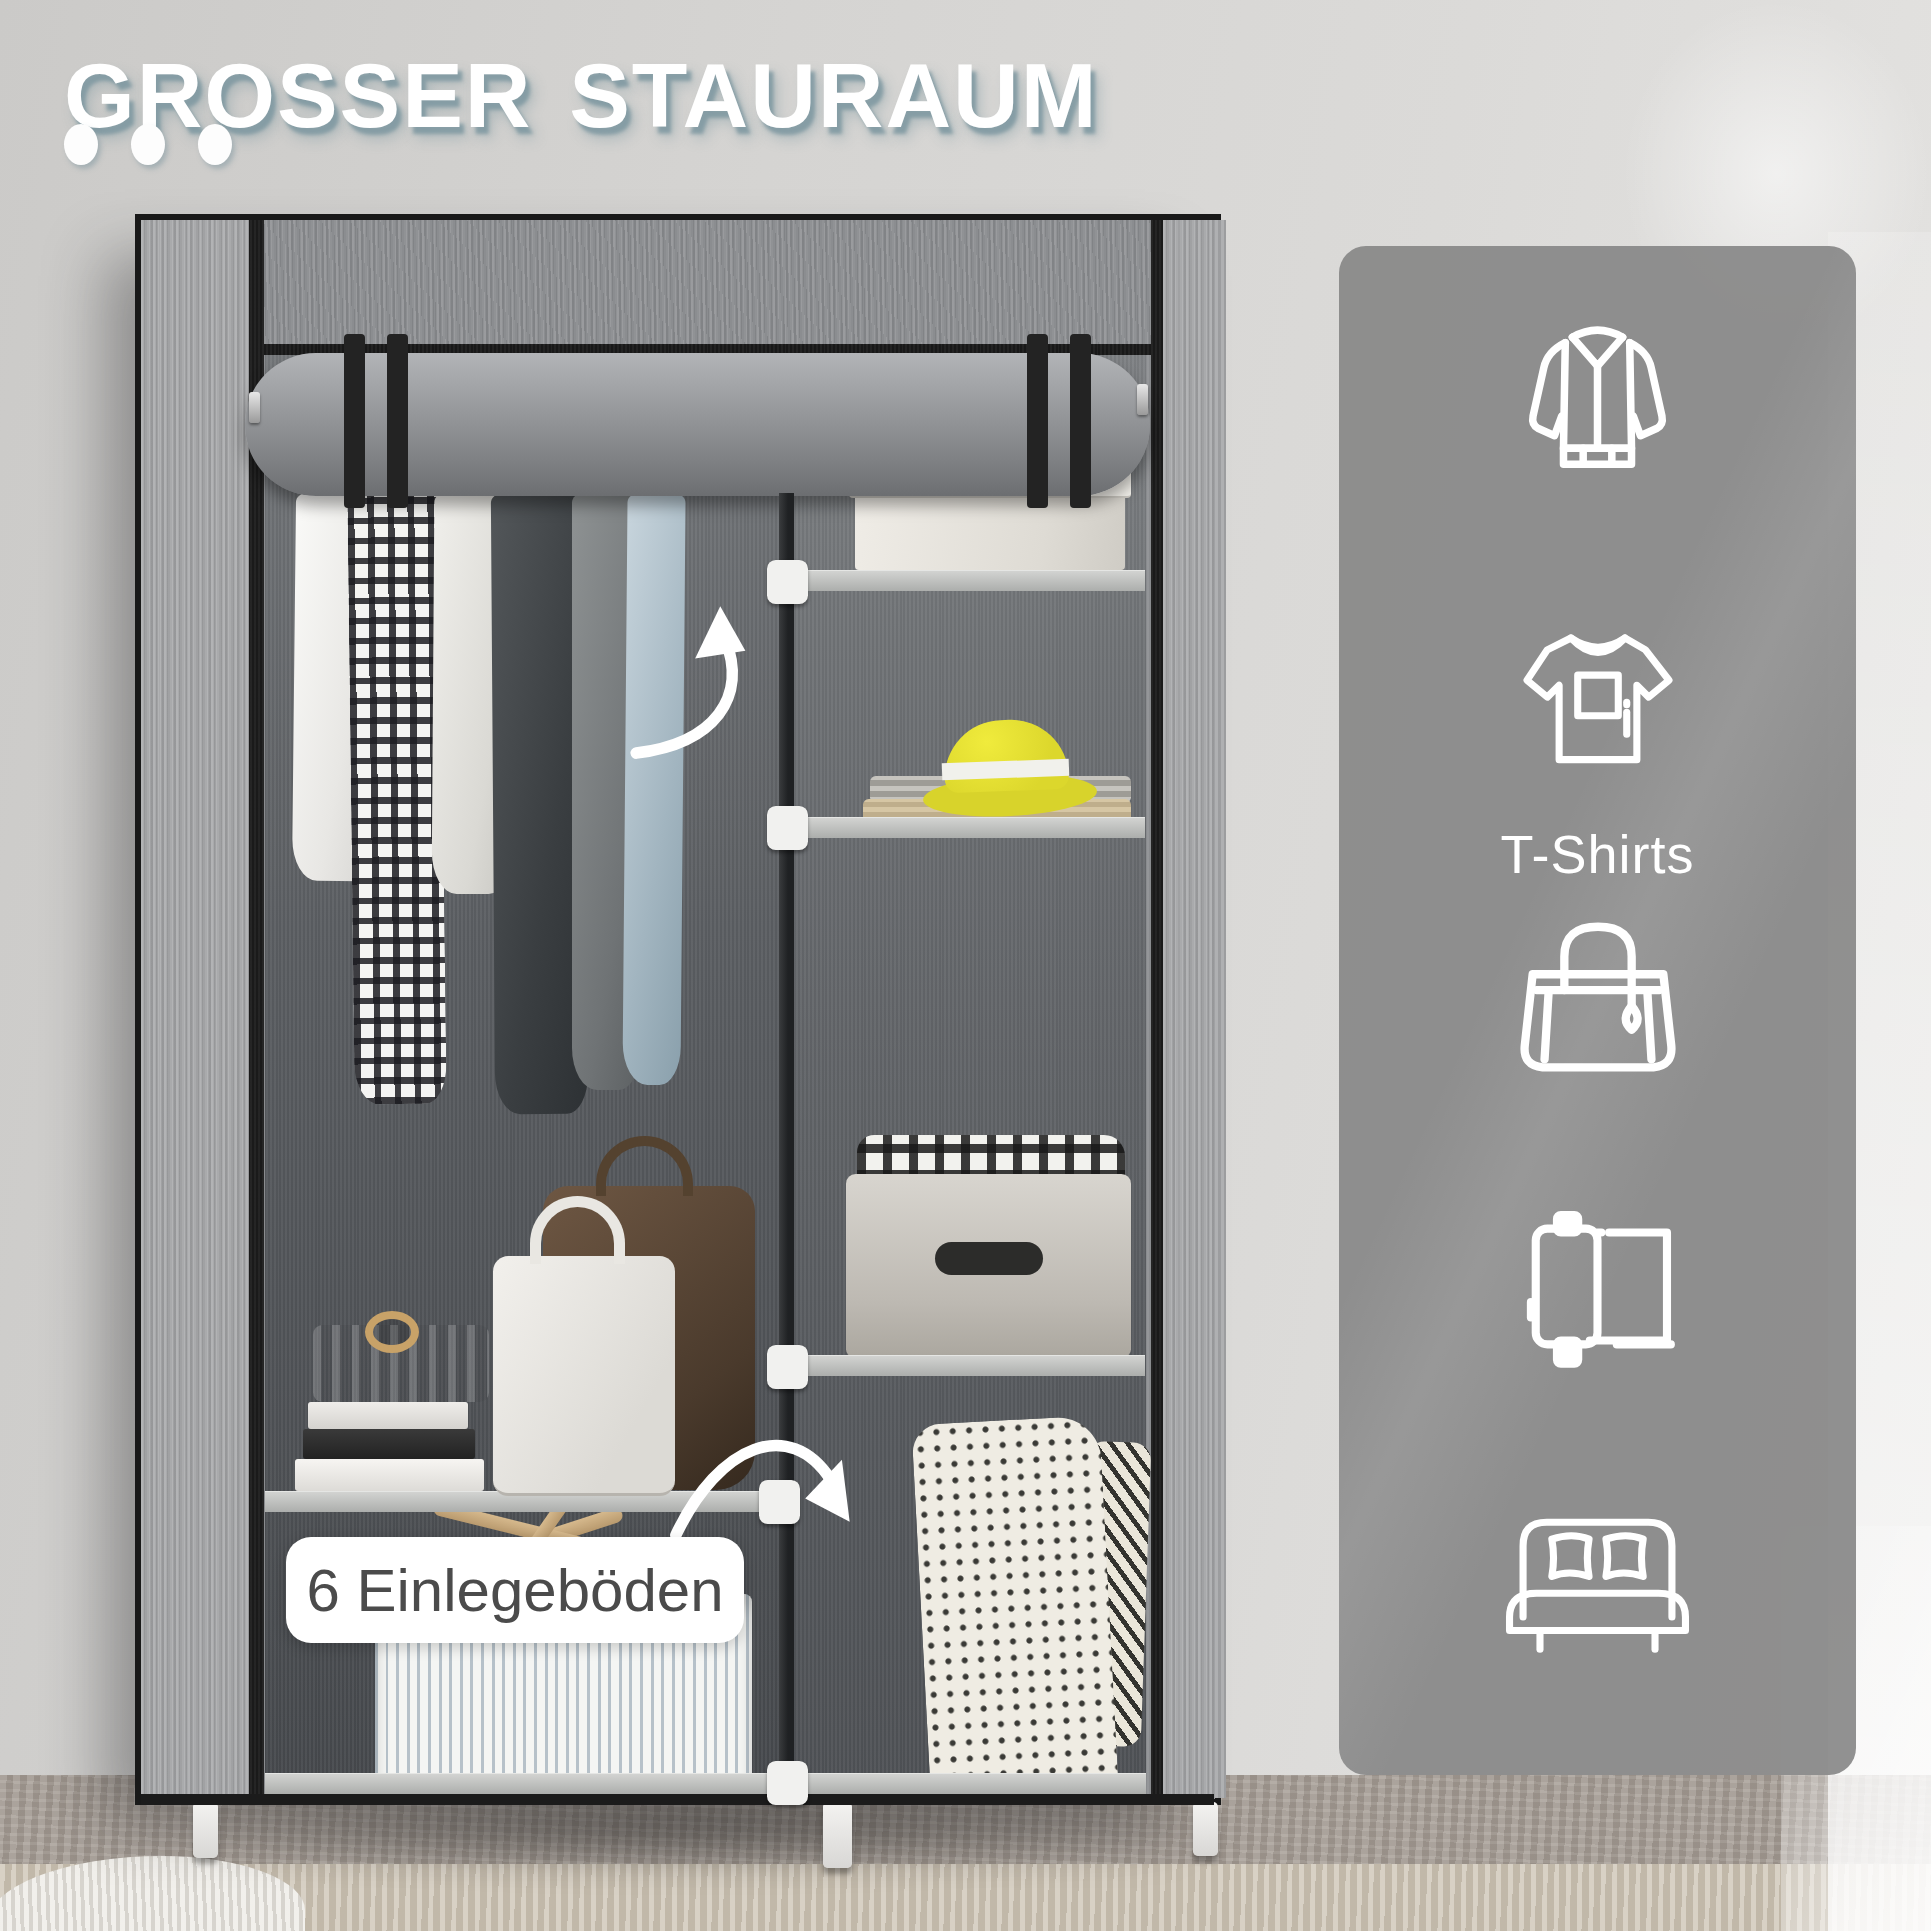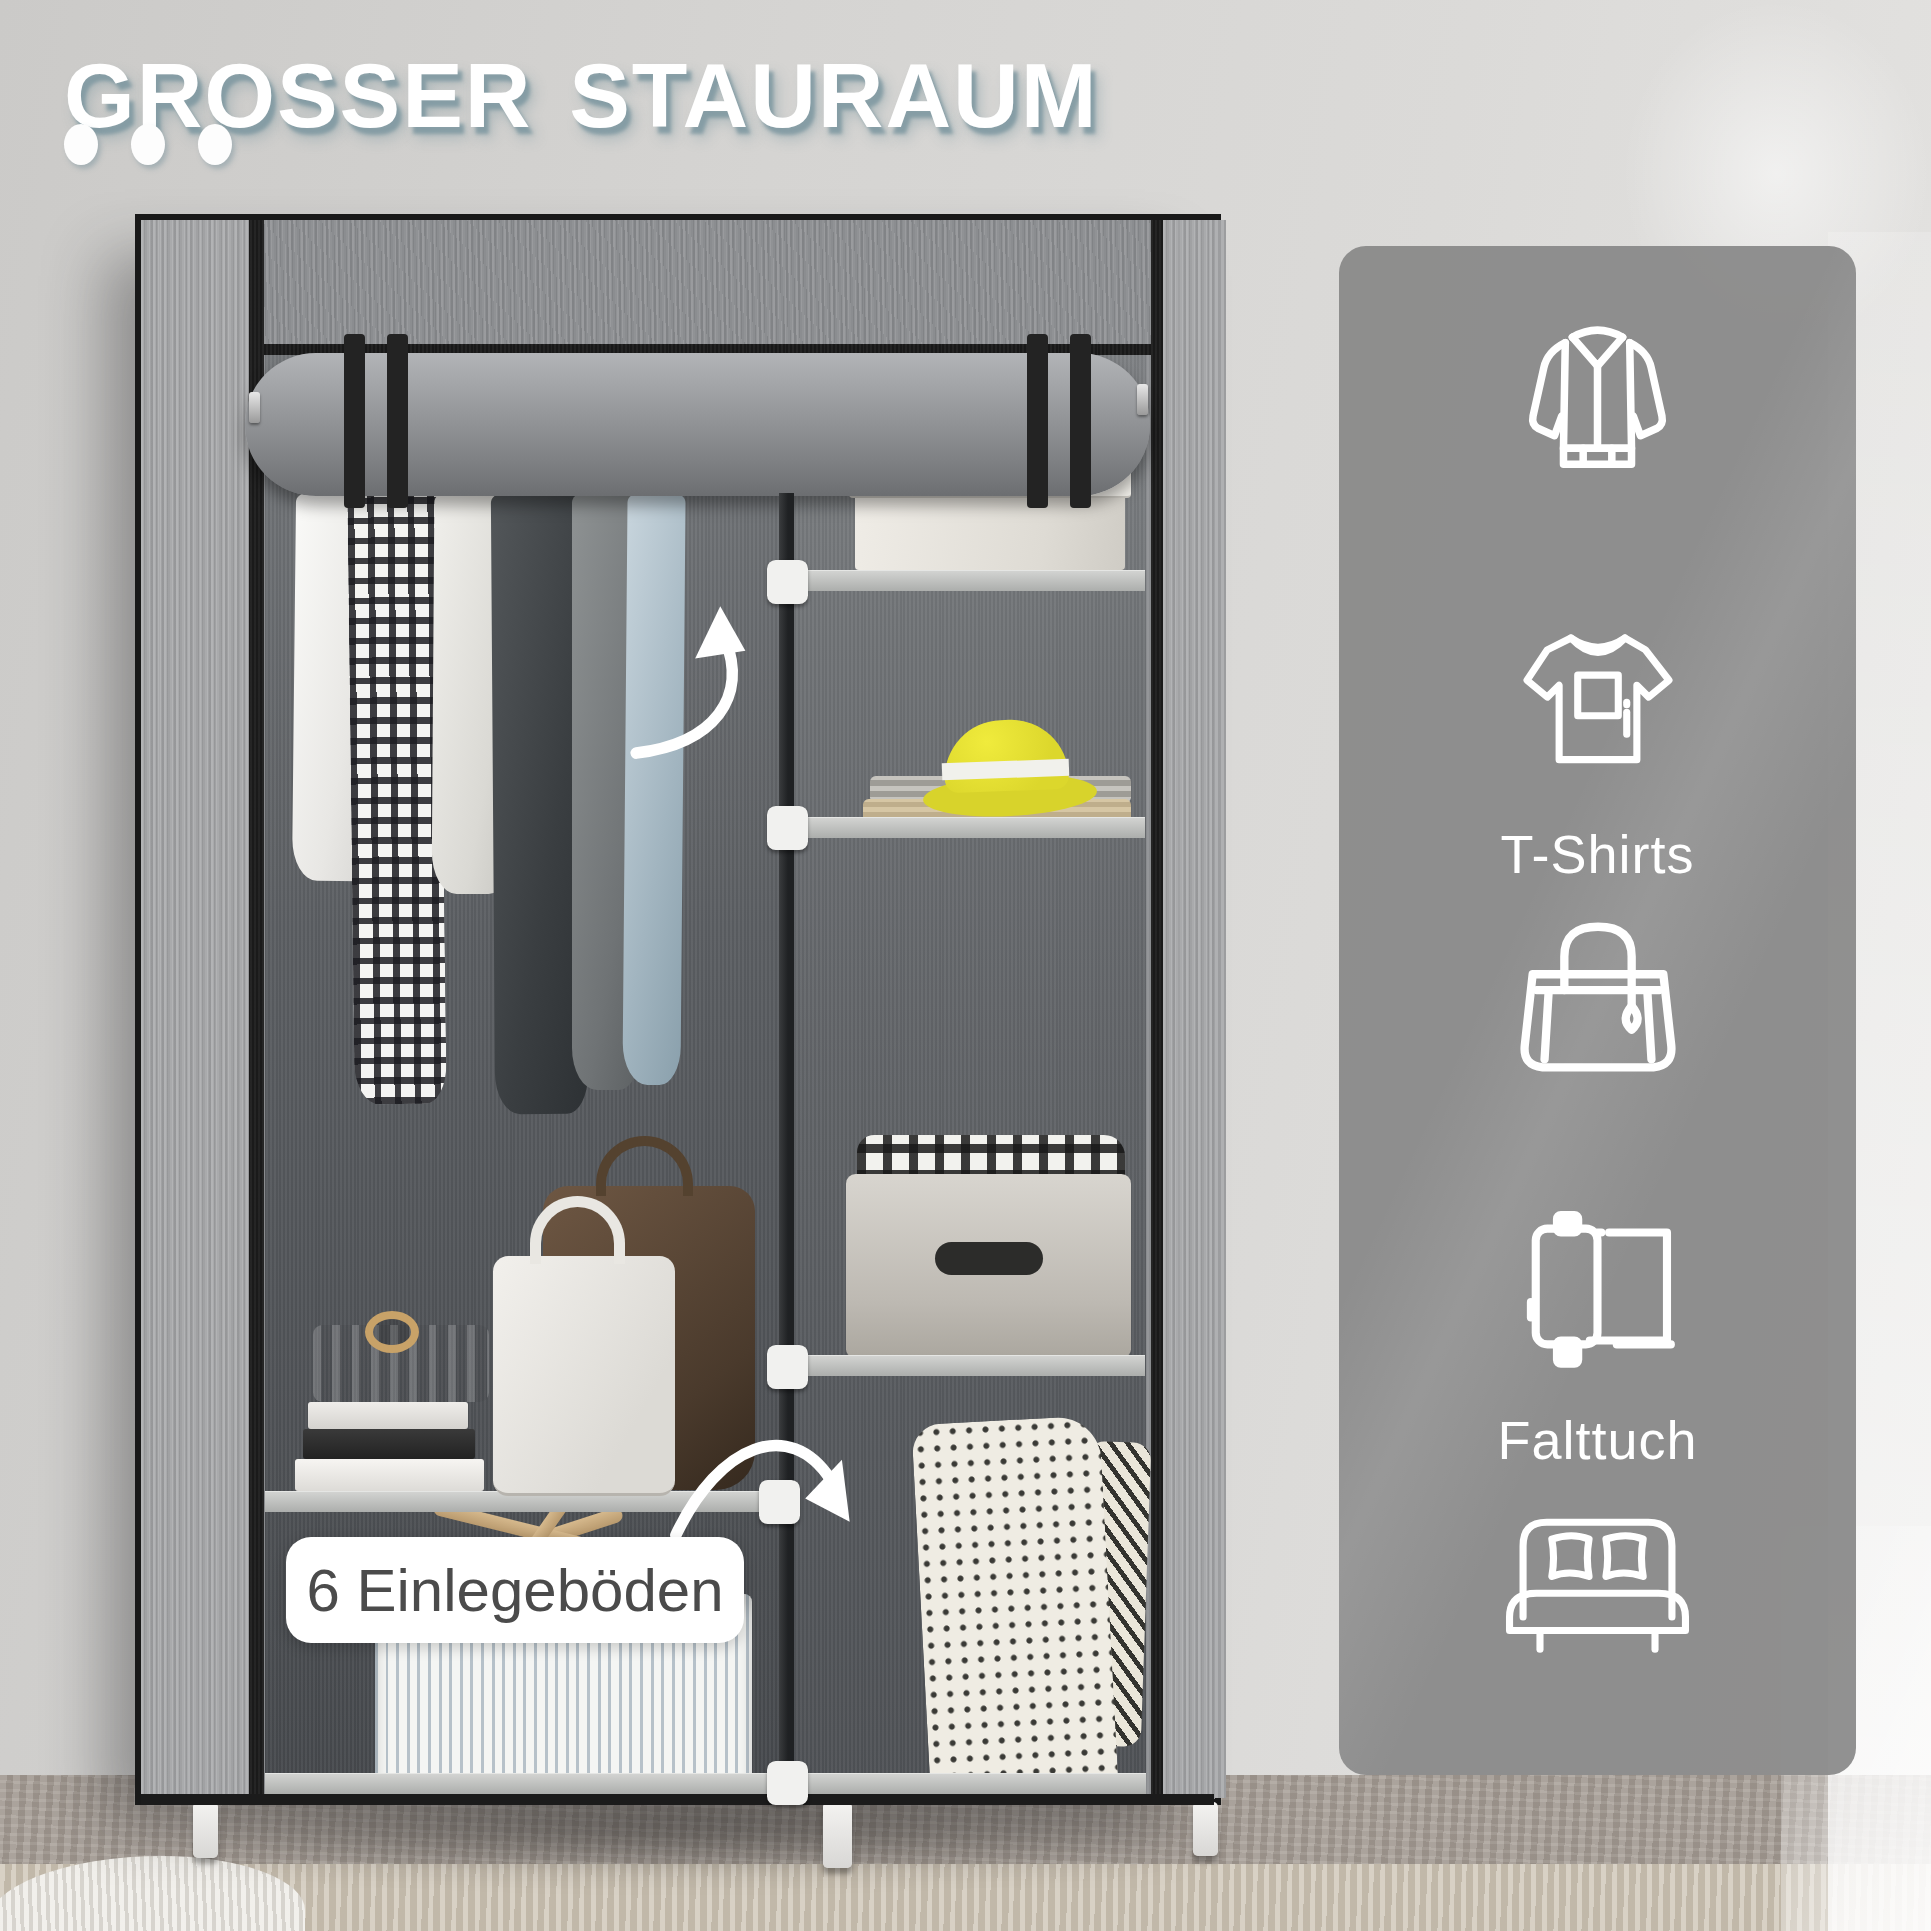--- a/index.html
+++ b/index.html
@@ -287,21 +287,20 @@
       <svg class="icon" width="193" height="193" viewBox="0 0 100 100">
         <rect x="18" y="20" width="32" height="60" rx="6"></rect>
         <rect x="29" y="13" width="11" height="9" rx="2" fill="#fff"></rect>
         <rect x="29" y="78" width="11" height="12" rx="2" fill="#fff"></rect>
         <line x1="15.5" y1="58" x2="15.5" y2="66"></line>
         <path d="M56 22 H86 V78 H46"></path>
           <line x1="50" y1="22" x2="52" y2="22"></line>
         <path d="M88 80 H60"></path>
       </svg>
     </div>
-    <div class="side-label" style="top:1163px;">Falttuch</div>
 
     <div class="side-row" style="top:1241px;">
       <svg class="icon" width="203" height="172" viewBox="0 0 120 100">
         <path d="M16 76 V34 Q16 20 30 20 H90 Q104 20 104 34 V76"></path>
         <path d="M33 30 Q45 26 55 30 Q53 41 55 52 Q43 48 33 52 Q35 41 33 30 Z"></path>
         <path d="M65 30 Q77 26 87 30 Q85 41 87 52 Q75 48 65 52 Q67 41 65 30 Z"></path>
         <path d="M8 84 V76 Q8 62 24 62 H96 Q112 62 112 76 V84 Z"></path>
         <line x1="26" y1="84" x2="26" y2="95"></line>
           <line x1="94" y1="84" x2="94" y2="95"></line>
       </svg>

